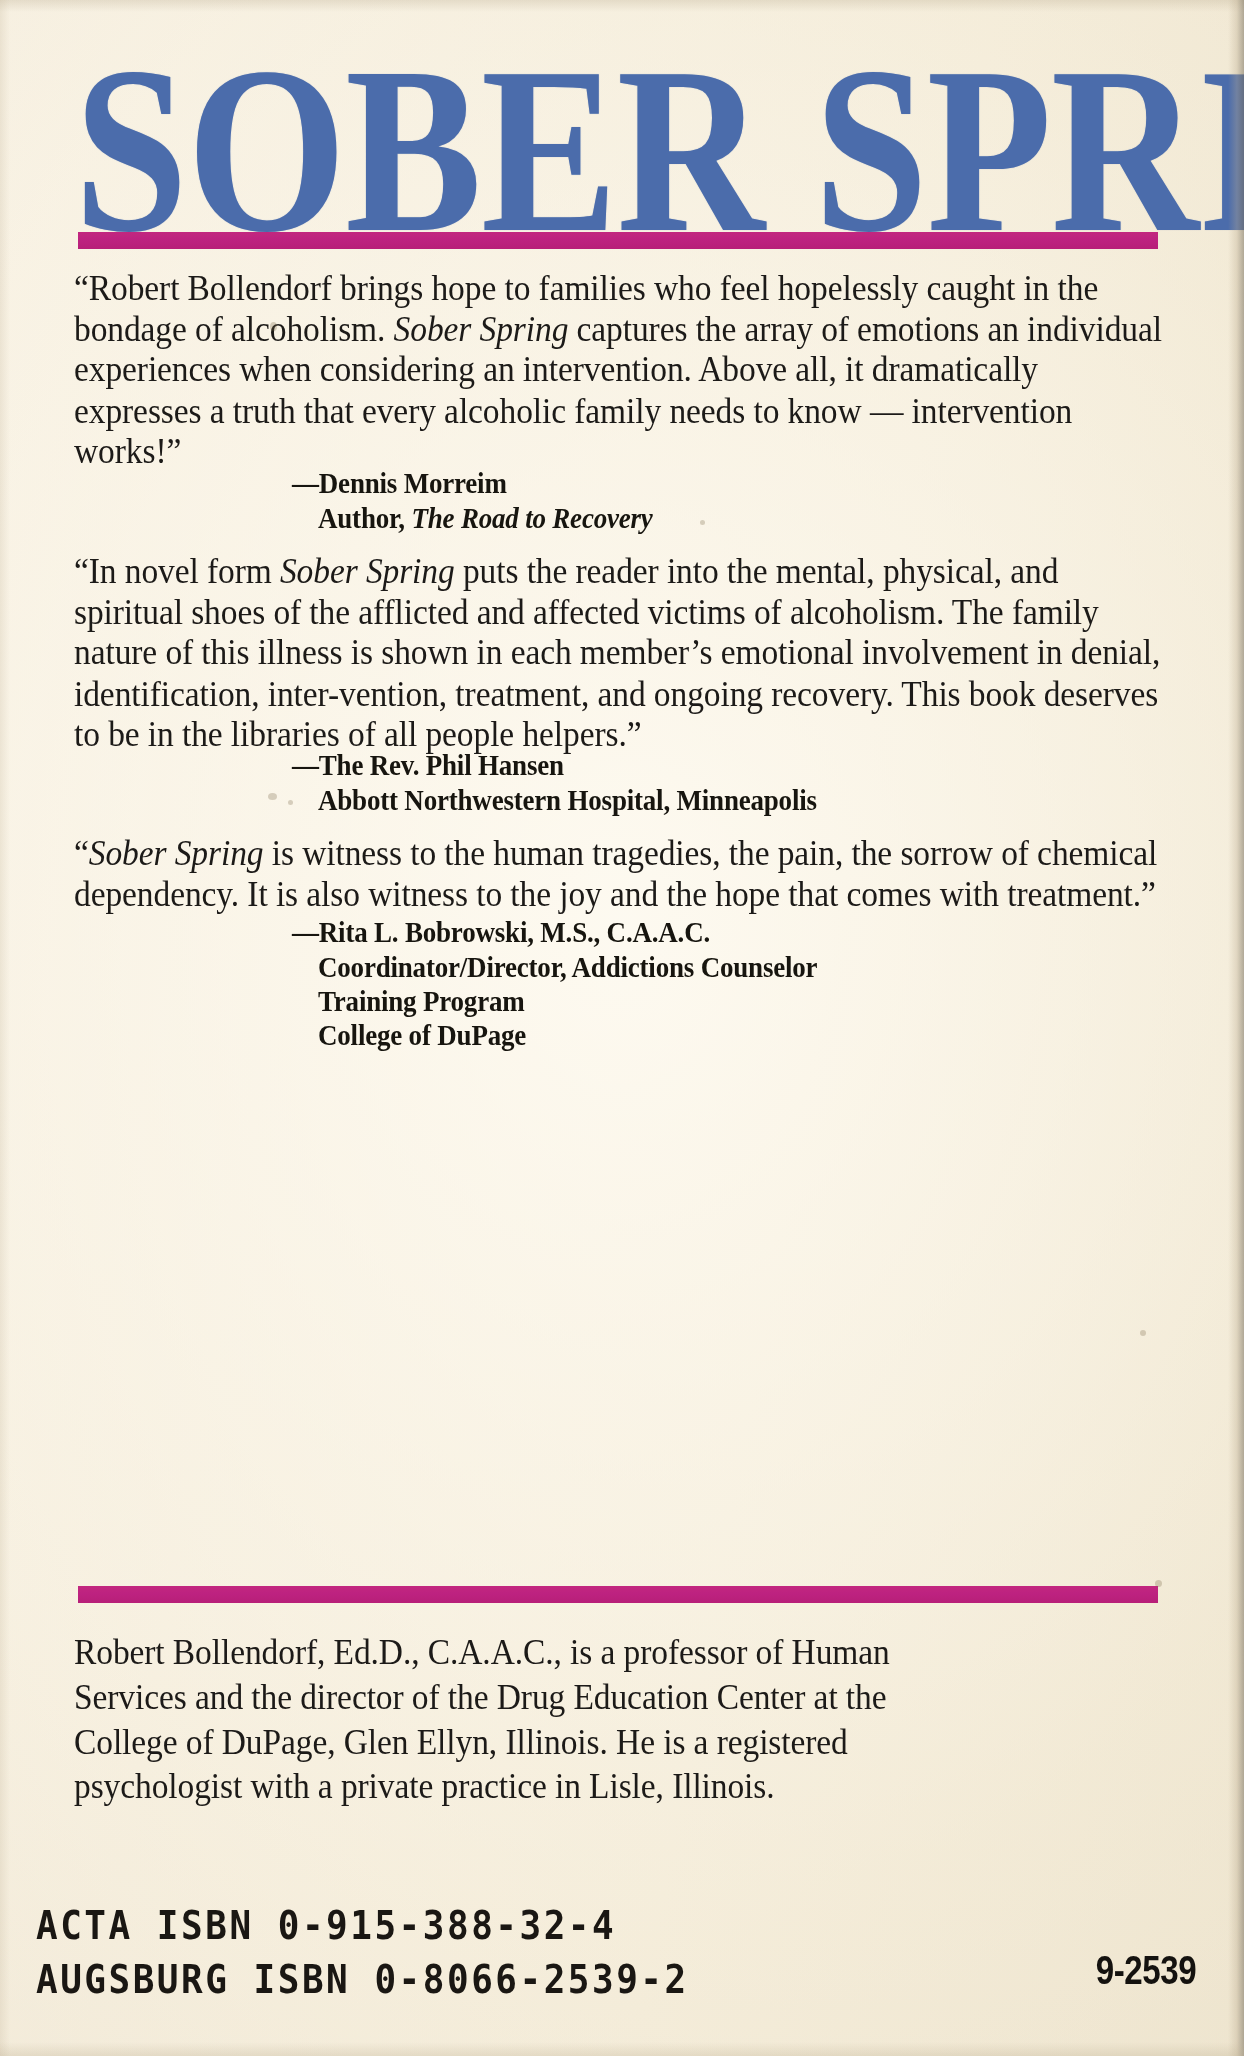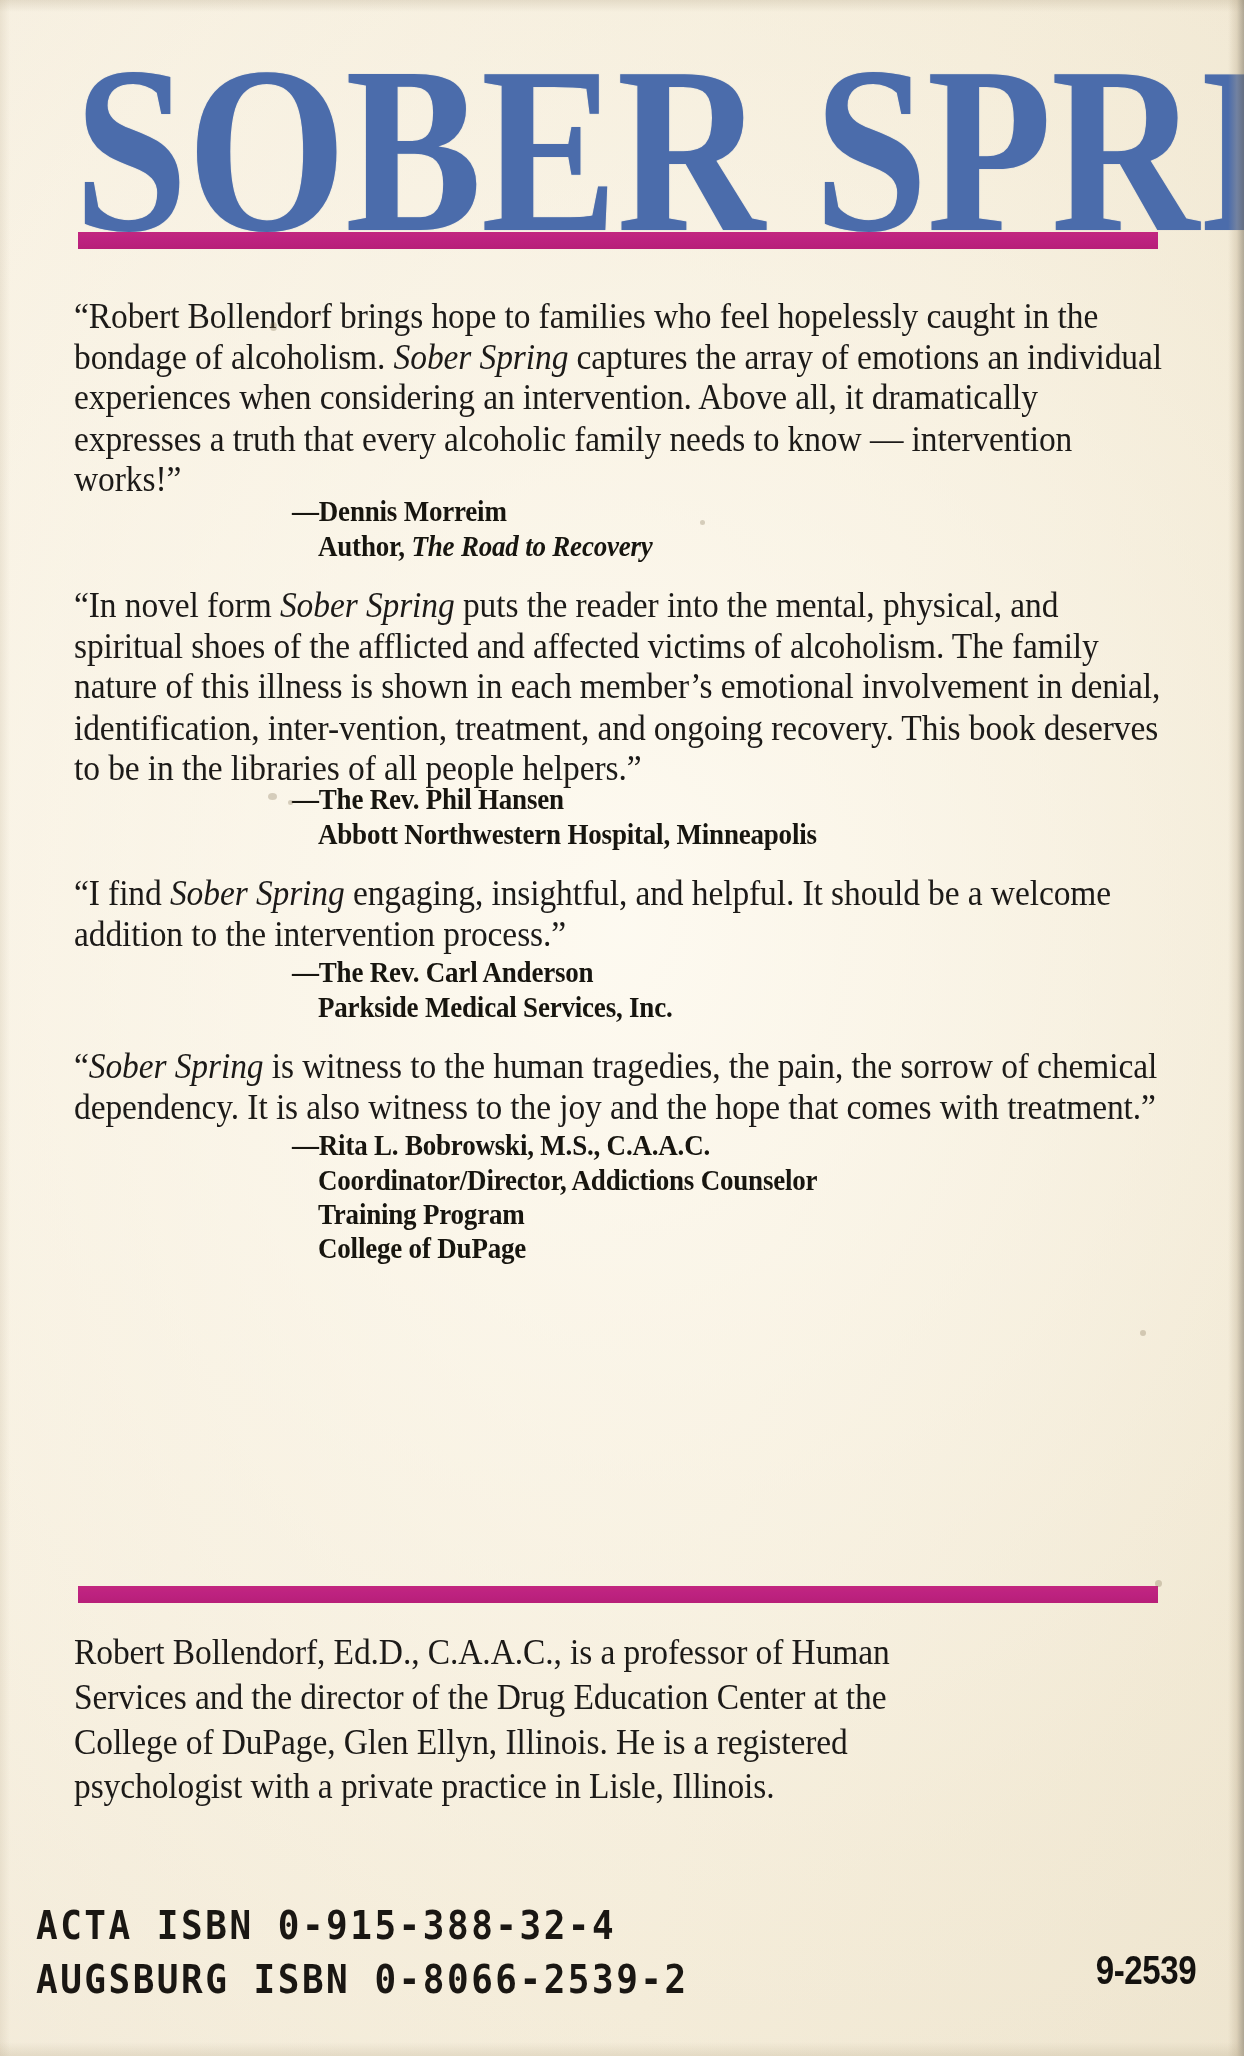--- a/index.html
+++ b/index.html
@@ -84,21 +84,21 @@
   .rule.top { top: 232px; }
   .rule.bottom { top: 1586px; }
 
   
   .quotes {
     position: absolute;
     left: 74px;
     top: 268px;
     width: 1090px;
   }
-  .quote-block { margin-bottom: 18px; margin-top: 28px; }
+  .quote-block { margin-bottom: 18px; }
 
   .quote-text {
     font-family: "Liberation Serif", serif;
     font-size: 33.5px;
     line-height: 38.5px;
     color: #1c1a18;
     letter-spacing: -0.1px;
     text-align: left;
     transform: scaleY(1.06);
     transform-origin: left top;
@@ -200,27 +200,20 @@
     </div>
 
     <div class="quote-block" id="qb1">
       <div class="quote-text">“In novel form <i>Sober Spring</i> puts the reader into the mental, physical, and spiritual shoes of the afflicted and affected victims of alcoholism. The family nature of this illness is shown in each member’s emotional involvement in denial, identification, inter-vention, treatment, and ongoing recovery. This book deserves to be in the libraries of all people helpers.”</div>
       <div class="attrib">
         <div class="line">—The Rev. Phil Hansen</div>
         <div class="line indent">Abbott Northwestern Hospital, Minneapolis</div>
       </div>
     </div>
 
-    <div class="quote-block" id="qb2">
-      <div class="quote-text">“I find <i>Sober Spring</i> engaging, insightful, and helpful. It should be a welcome addition to the intervention process.”</div>
-      <div class="attrib">
-        <div class="line">—The Rev. Carl Anderson</div>
-        <div class="line indent">Parkside Medical Services, Inc.</div>
-      </div>
-    </div>
 
     <div class="quote-block" id="qb3">
       <div class="quote-text">“<i>Sober Spring</i> is witness to the human tragedies, the pain, the sorrow of chemical dependency. It is also witness to the joy and the hope that comes with treatment.”</div>
       <div class="attrib">
         <div class="line">—Rita L. Bobrowski, M.S., C.A.A.C.</div>
         <div class="line indent">Coordinator/Director, Addictions Counselor</div>
         <div class="line indent">Training Program</div>
         <div class="line indent">College of DuPage</div>
       </div>
     </div>

